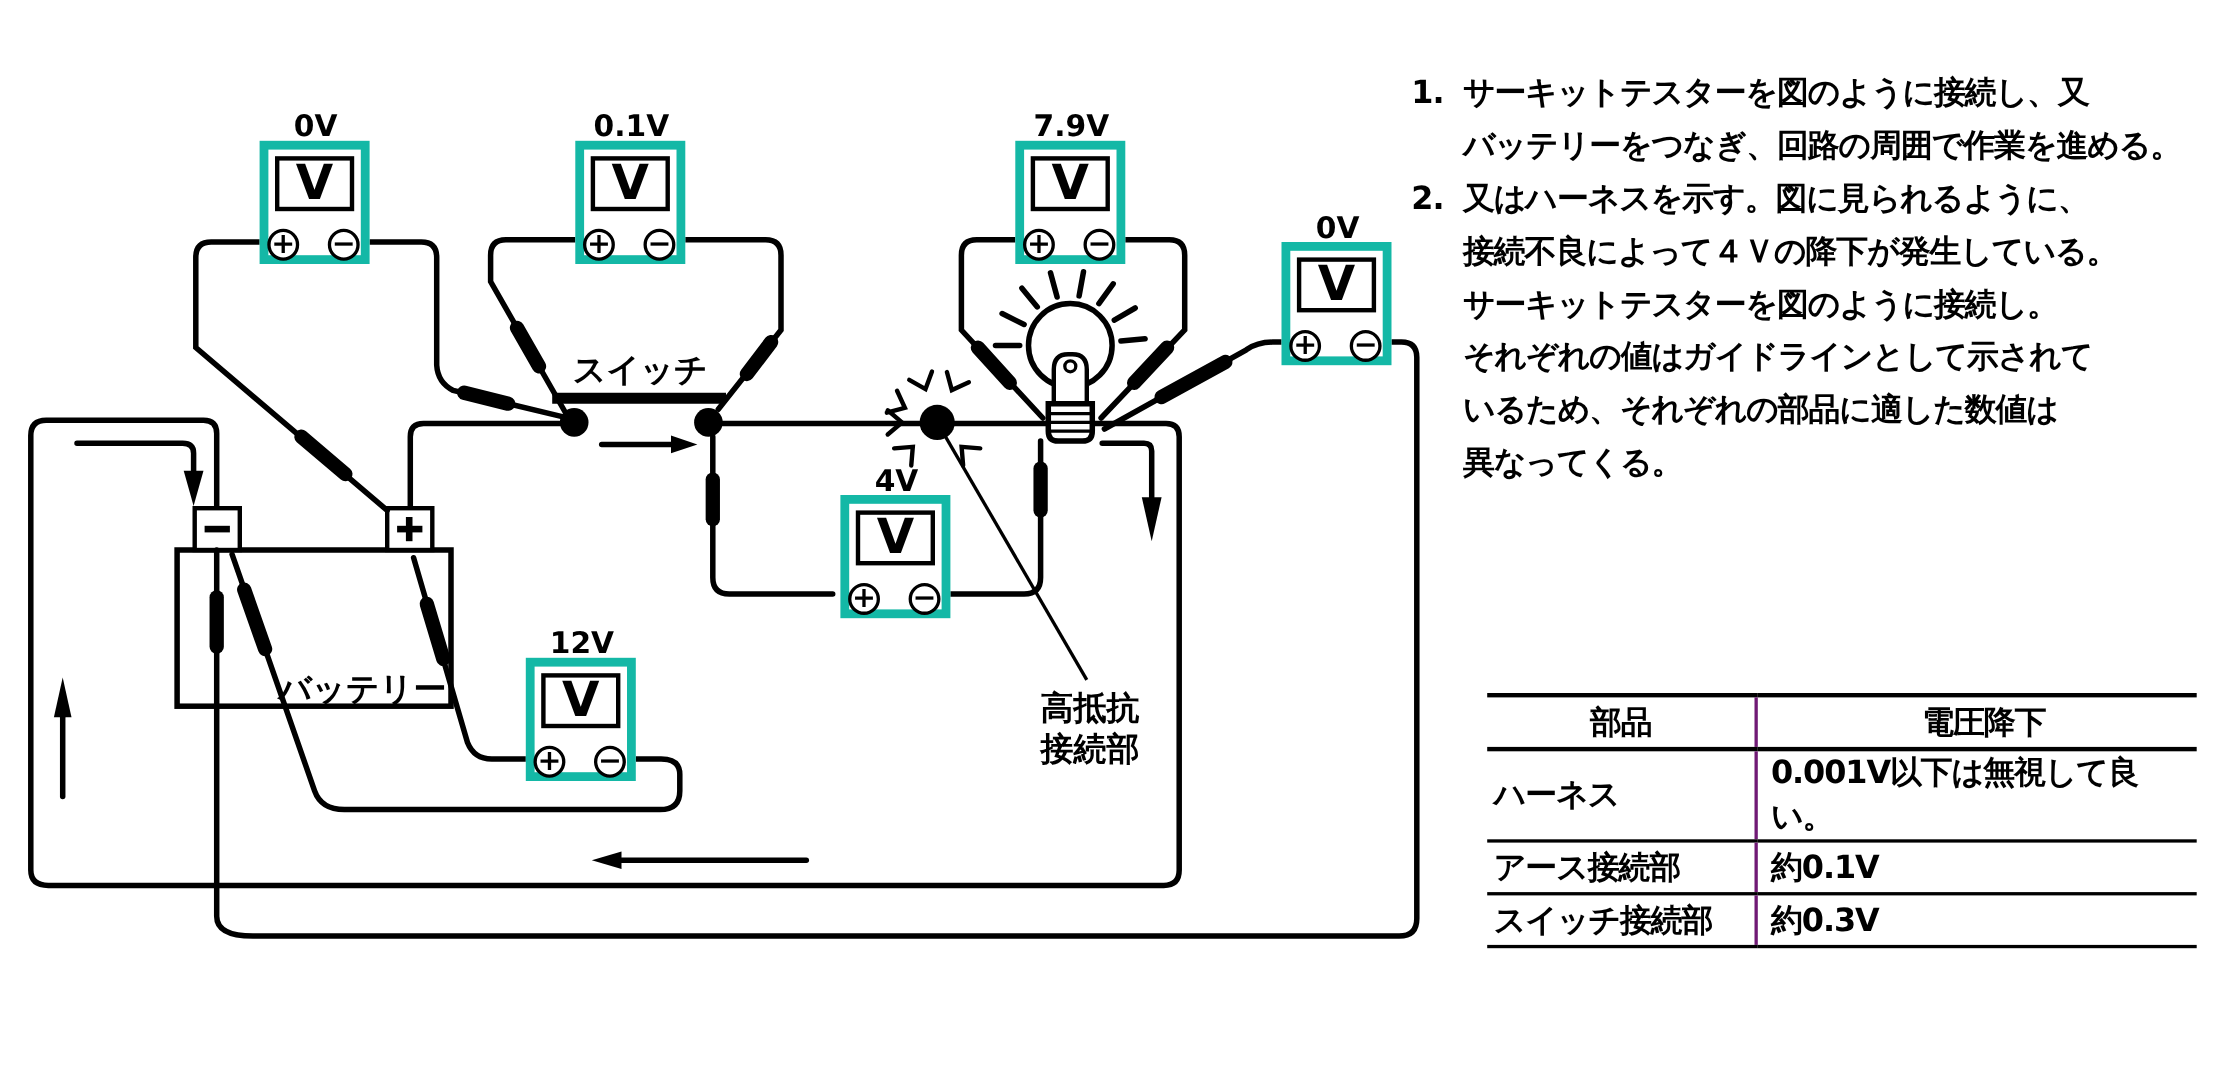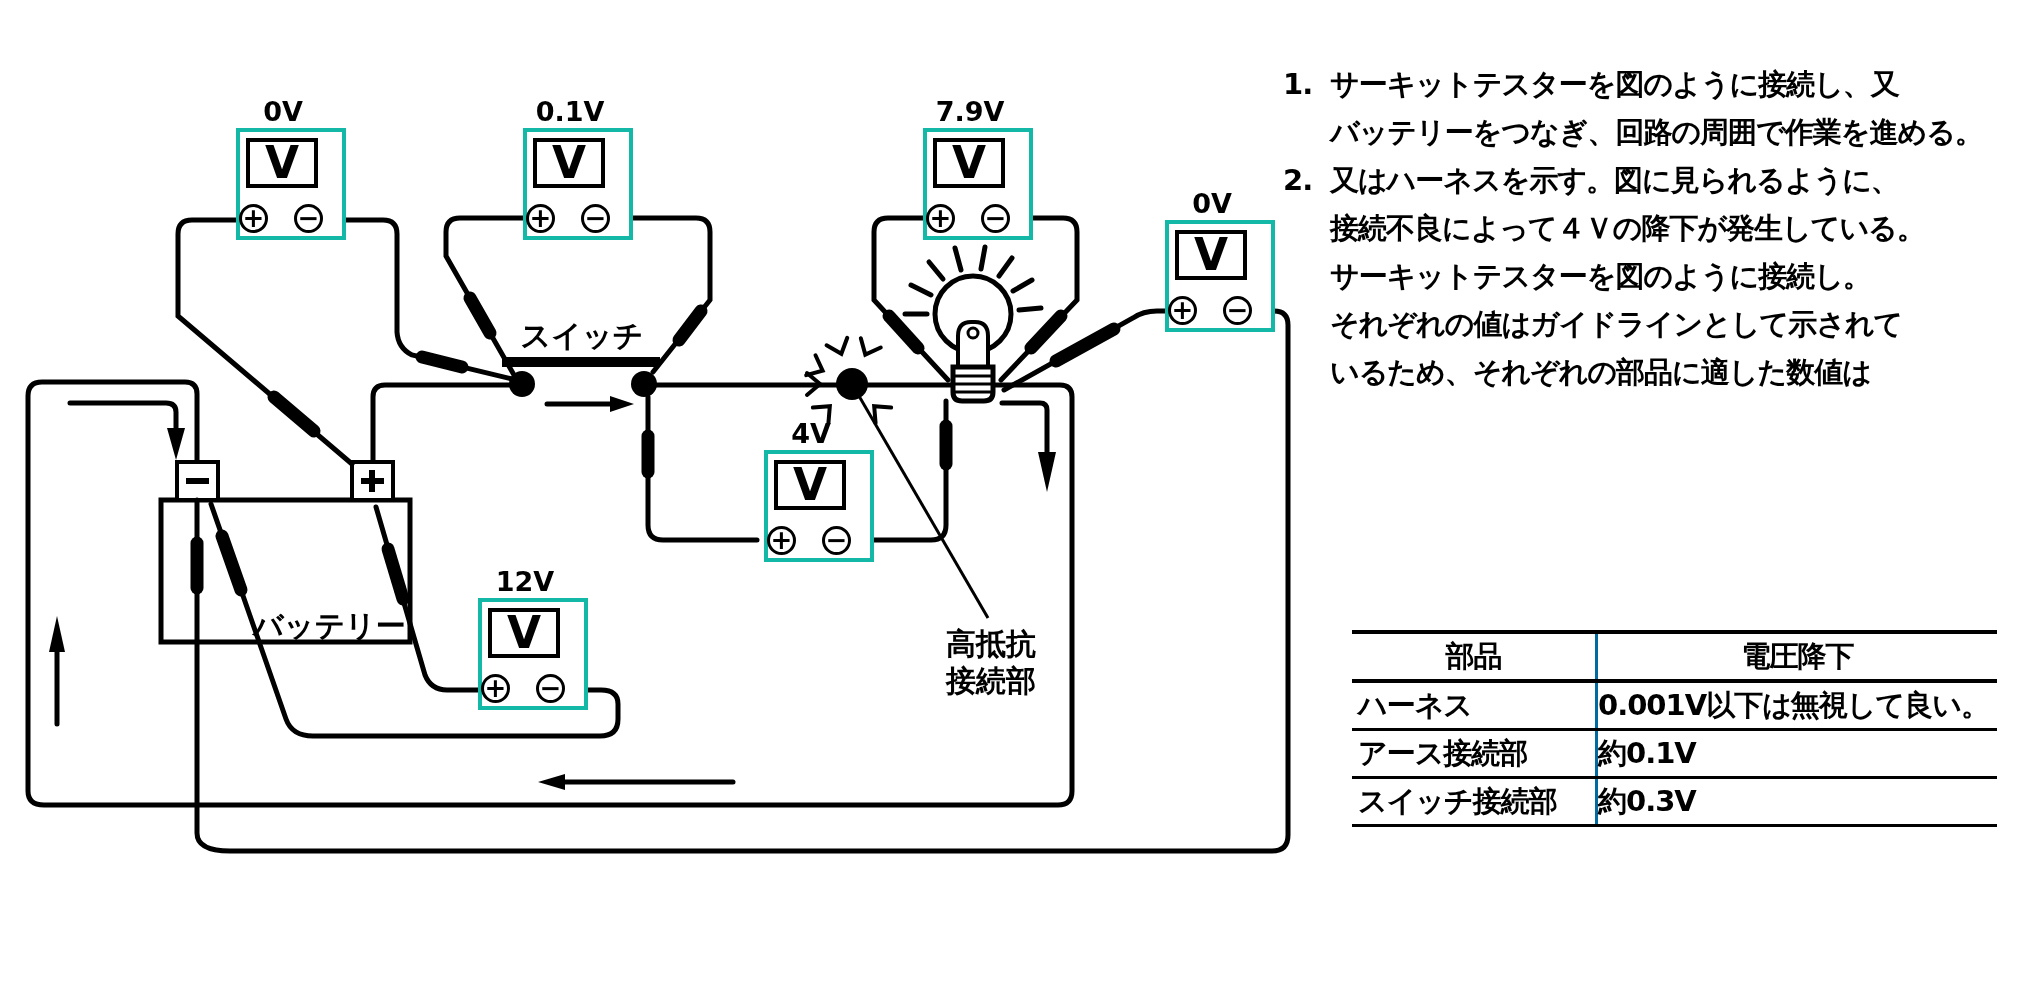--- a/index.html
+++ b/index.html
@@ -1,21 +1,21 @@
 <!DOCTYPE html>
 <html><head>
 <meta charset="utf-8">
 <style>
   html,body{margin:0;padding:0;background:#fff;}
   #stage{position:relative;width:2024px;height:982px;background:#ffffff;overflow:hidden;
          font-family:"DejaVu Sans",sans-serif;color:#000;}
   #circuit-svg{position:absolute;left:0;top:0;}
   .lbl{position:absolute;font-weight:bold;color:#000;white-space:nowrap;}
   
-  .meter{position:absolute;width:110px;height:112px;border:4px solid #14b8a6;background:#fff;box-sizing:border-box;}
+  .meter{position:absolute;width:100px;height:112px;border:8px solid #14b8a6;background:#fff;box-sizing:border-box;}
   .meter .mlabel{position:absolute;top:-36px;left:-10px;width:106px;text-align:center;
                  font-size:27px;font-weight:bold;}
   .meter .mdisplay{position:absolute;left:6px;top:6px;width:72px;height:50px;border:4px solid #000;
                    box-sizing:border-box;display:flex;align-items:center;justify-content:center;}
   .meter .vsym{font-size:44px;font-weight:bold;line-height:40px;}
   .meter .term{position:absolute;top:72px;width:29px;height:29px;border:3px solid #000;border-radius:50%;
                box-sizing:border-box;background:#fff;display:flex;align-items:center;justify-content:center;
                font-size:26px;font-weight:bold;line-height:21px;}
   .meter .term.plus{left:-1px;}
   .meter .term.minus{left:54px;}
@@ -25,21 +25,21 @@
   .note-item{display:flex;}
   .note-num{width:47px;flex:none;}
   .note-lines{flex:1;}
   
   #drop-table{position:absolute;left:1352px;top:630px;width:645px;border-collapse:collapse;
               font-size:29px;font-weight:bold;letter-spacing:-1px;}
   #drop-table td,#drop-table th{height:45px;padding:0;vertical-align:middle;}
   #drop-table thead th{border-top:4px solid #000;border-bottom:4px solid #000;text-align:center;font-weight:bold;}
   #drop-table tbody td{border-bottom:3px solid #000;text-align:left;}
   #drop-table .c1{width:237px;padding-left:6px;}
-  #drop-table .c2{border-left:3px solid #0369a1;}
+  #drop-table .c2{border-left:3px solid #701a75;padding-left:12px;}
   #drop-table thead .c1{padding-left:0;}
 </style>
 </head>
 <body>
 
 <div id="stage">
 
   <svg id="circuit-svg" width="2024" height="982" viewBox="0 0 2024 982">
 
     <g fill="none" stroke="#000" stroke-width="5">
@@ -246,20 +246,21 @@
       </div>
     </div>
     <div class="note-item">
       <div class="note-num">2.</div>
       <div class="note-lines">
         <div>又はハーネスを示す。図に見られるように、</div>
         <div>接続不良によって４Ｖの降下が発生している。</div>
         <div>サーキットテスターを図のように接続し。</div>
         <div>それぞれの値はガイドラインとして示されて</div>
         <div>いるため、それぞれの部品に適した数値は</div>
+        <div>異なってくる。</div>
       </div>
     </div>
   </div>
 
   <table id="drop-table">
     <thead>
       <tr>
         <th class="c1">部品</th>
         <th class="c2">電圧降下</th>
       </tr>

